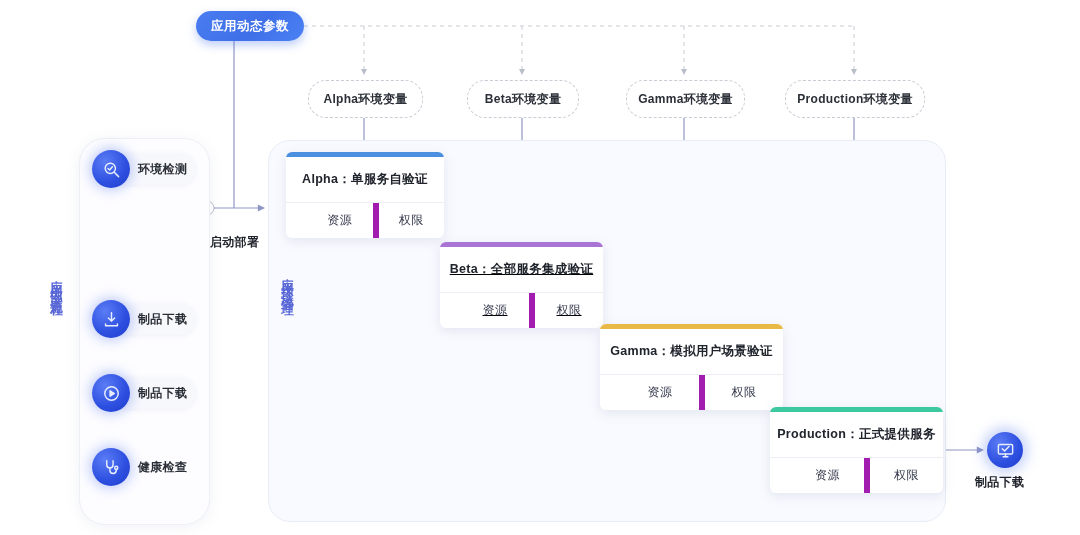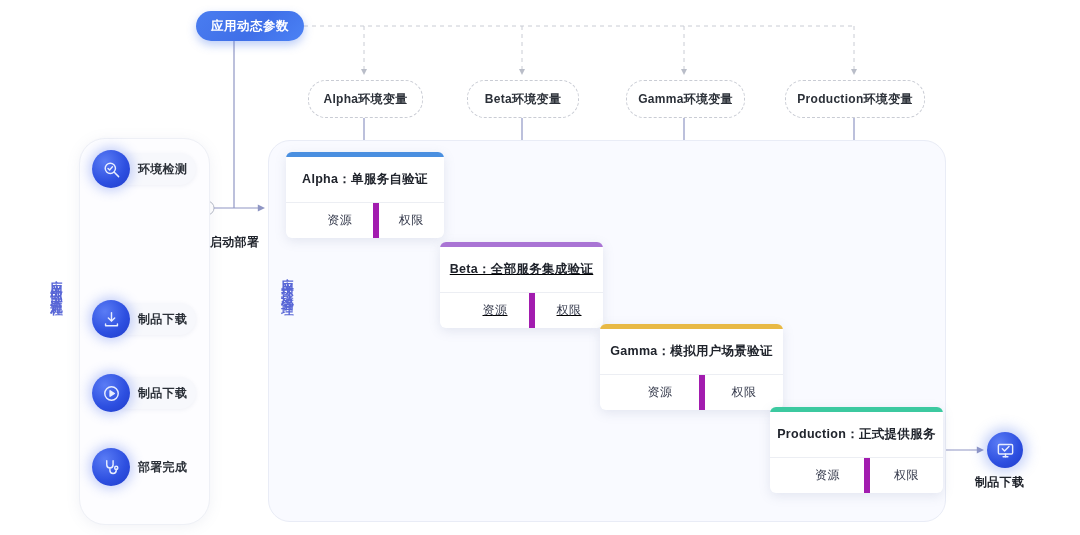--- a/index.html
+++ b/index.html
@@ -231,21 +231,21 @@
   </div>
 
   <div class="step" style="top:448px">
     <div class="step-ico">
       <svg viewBox="0 0 24 24" fill="none" stroke="currentColor" stroke-width="1.8" stroke-linecap="round" stroke-linejoin="round">
         <path d="M6 3.5 v5 a4 4 0 0 0 8 0 v-5"></path>
           <path d="M10 12.5 v3 a4 4 0 0 0 8 0 v-1.5"></path>
         <circle cx="18" cy="12.5" r="2"></circle>
       </svg>
     </div>
-    <div class="step-label">部署完成</div>
+    <div class="step-label">健康检查</div>
   </div>
 
   <div class="env-panel"></div>
   <div class="env-panel-title">应用环境管理</div>
 
   <div class="env-card card-alpha">
     <div class="bar" style="background:#4a8fe0"></div>
     <div class="title">Alpha：单服务自验证</div>
     <div class="acts">
       <div class="act">资源</div>

